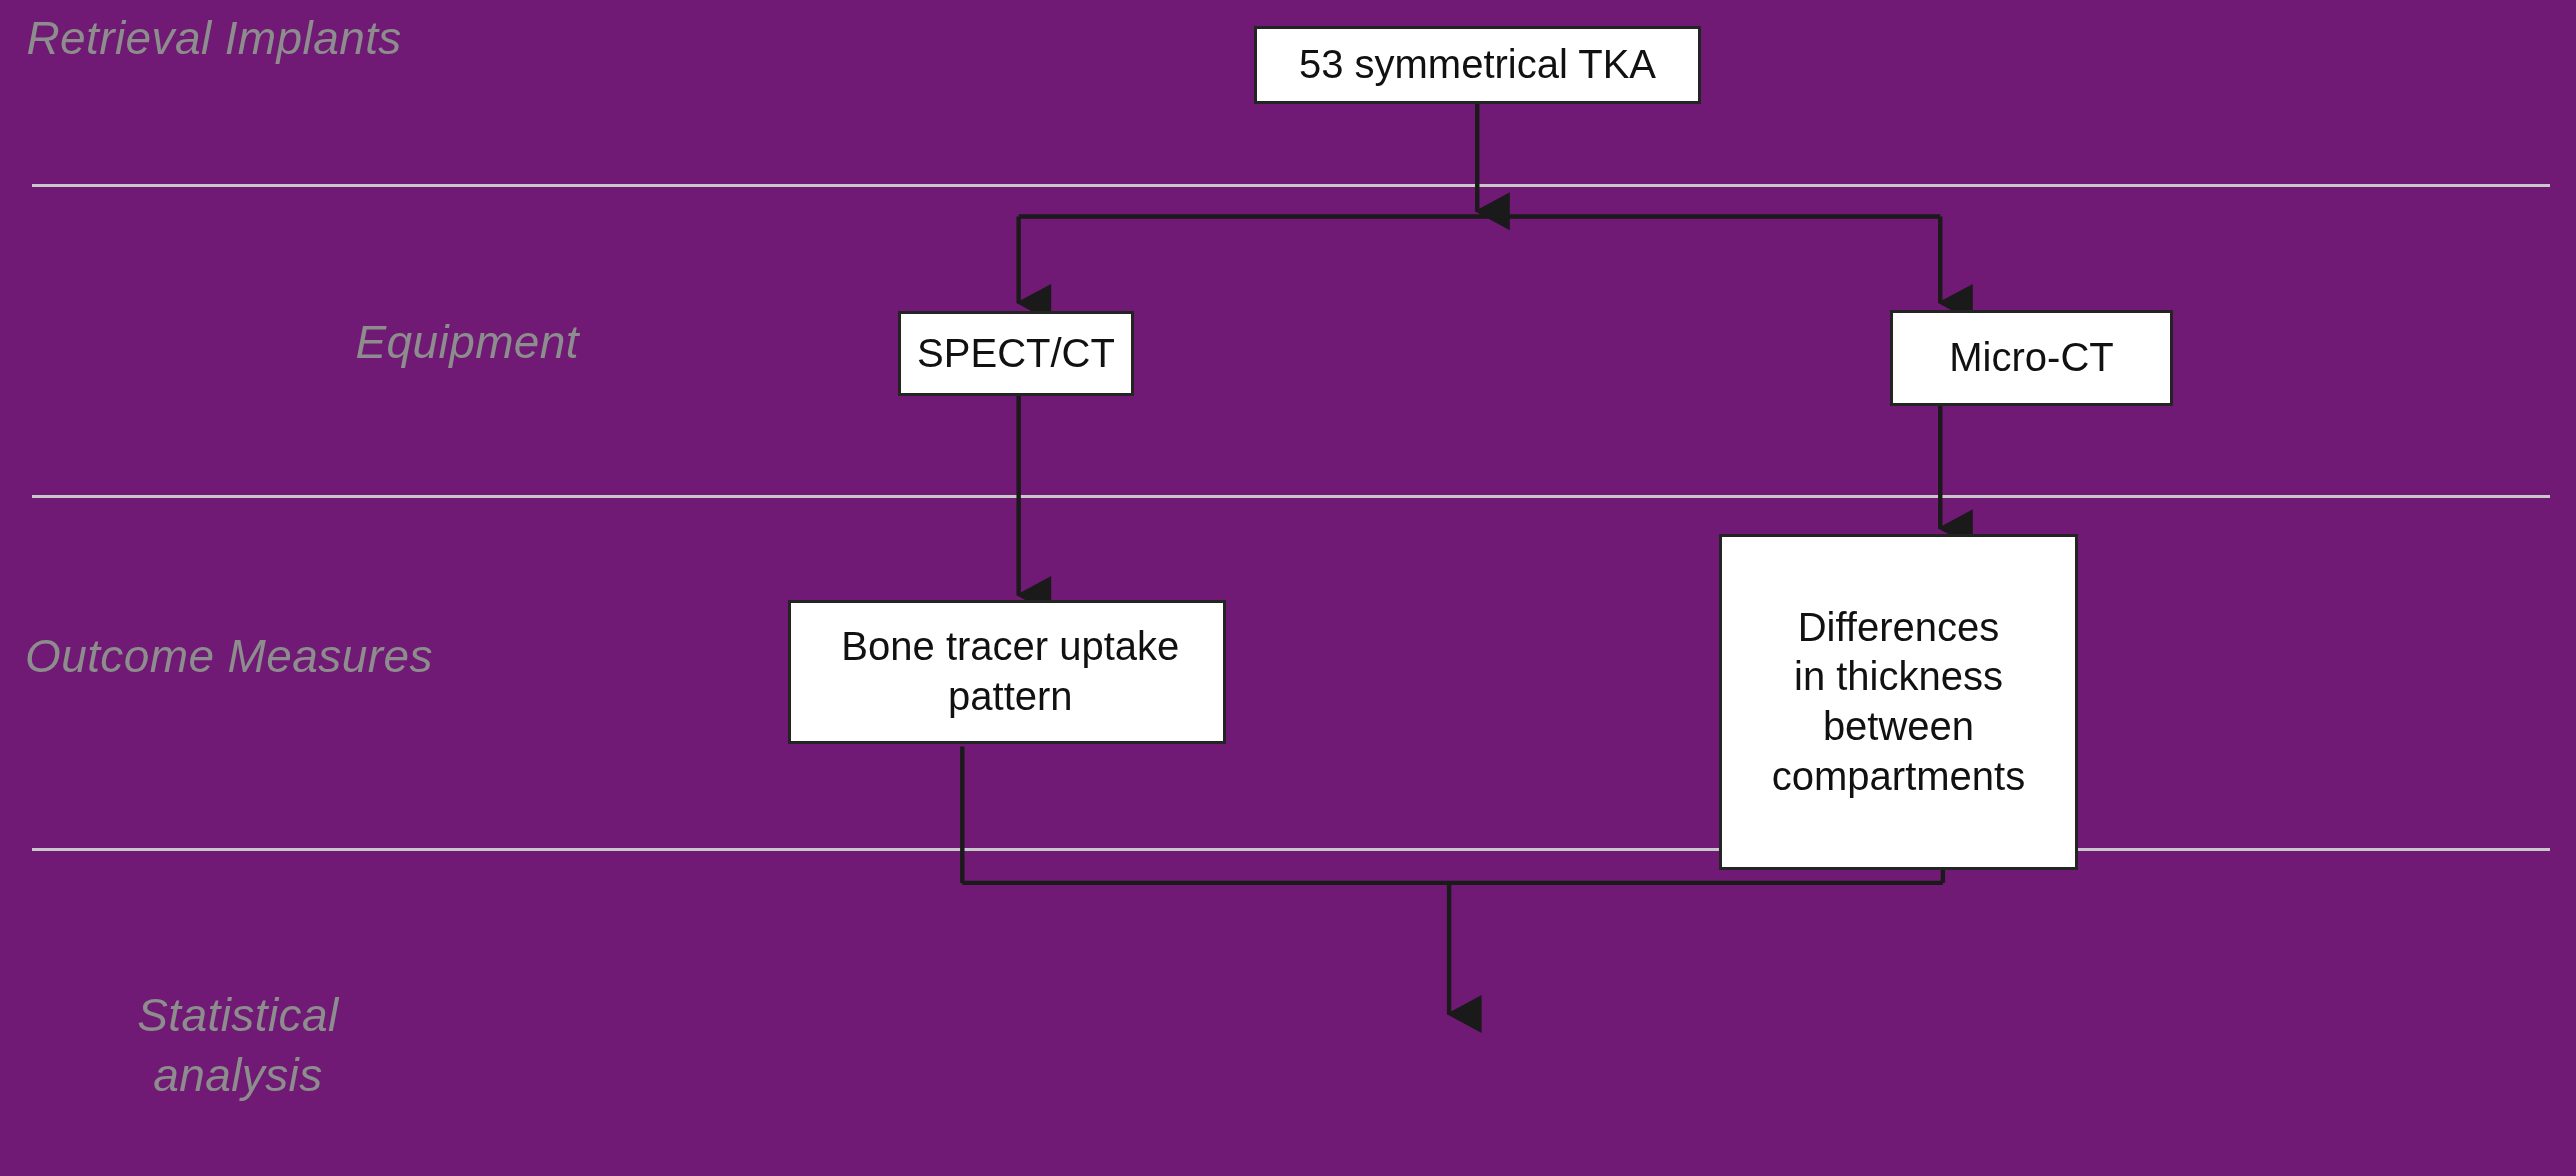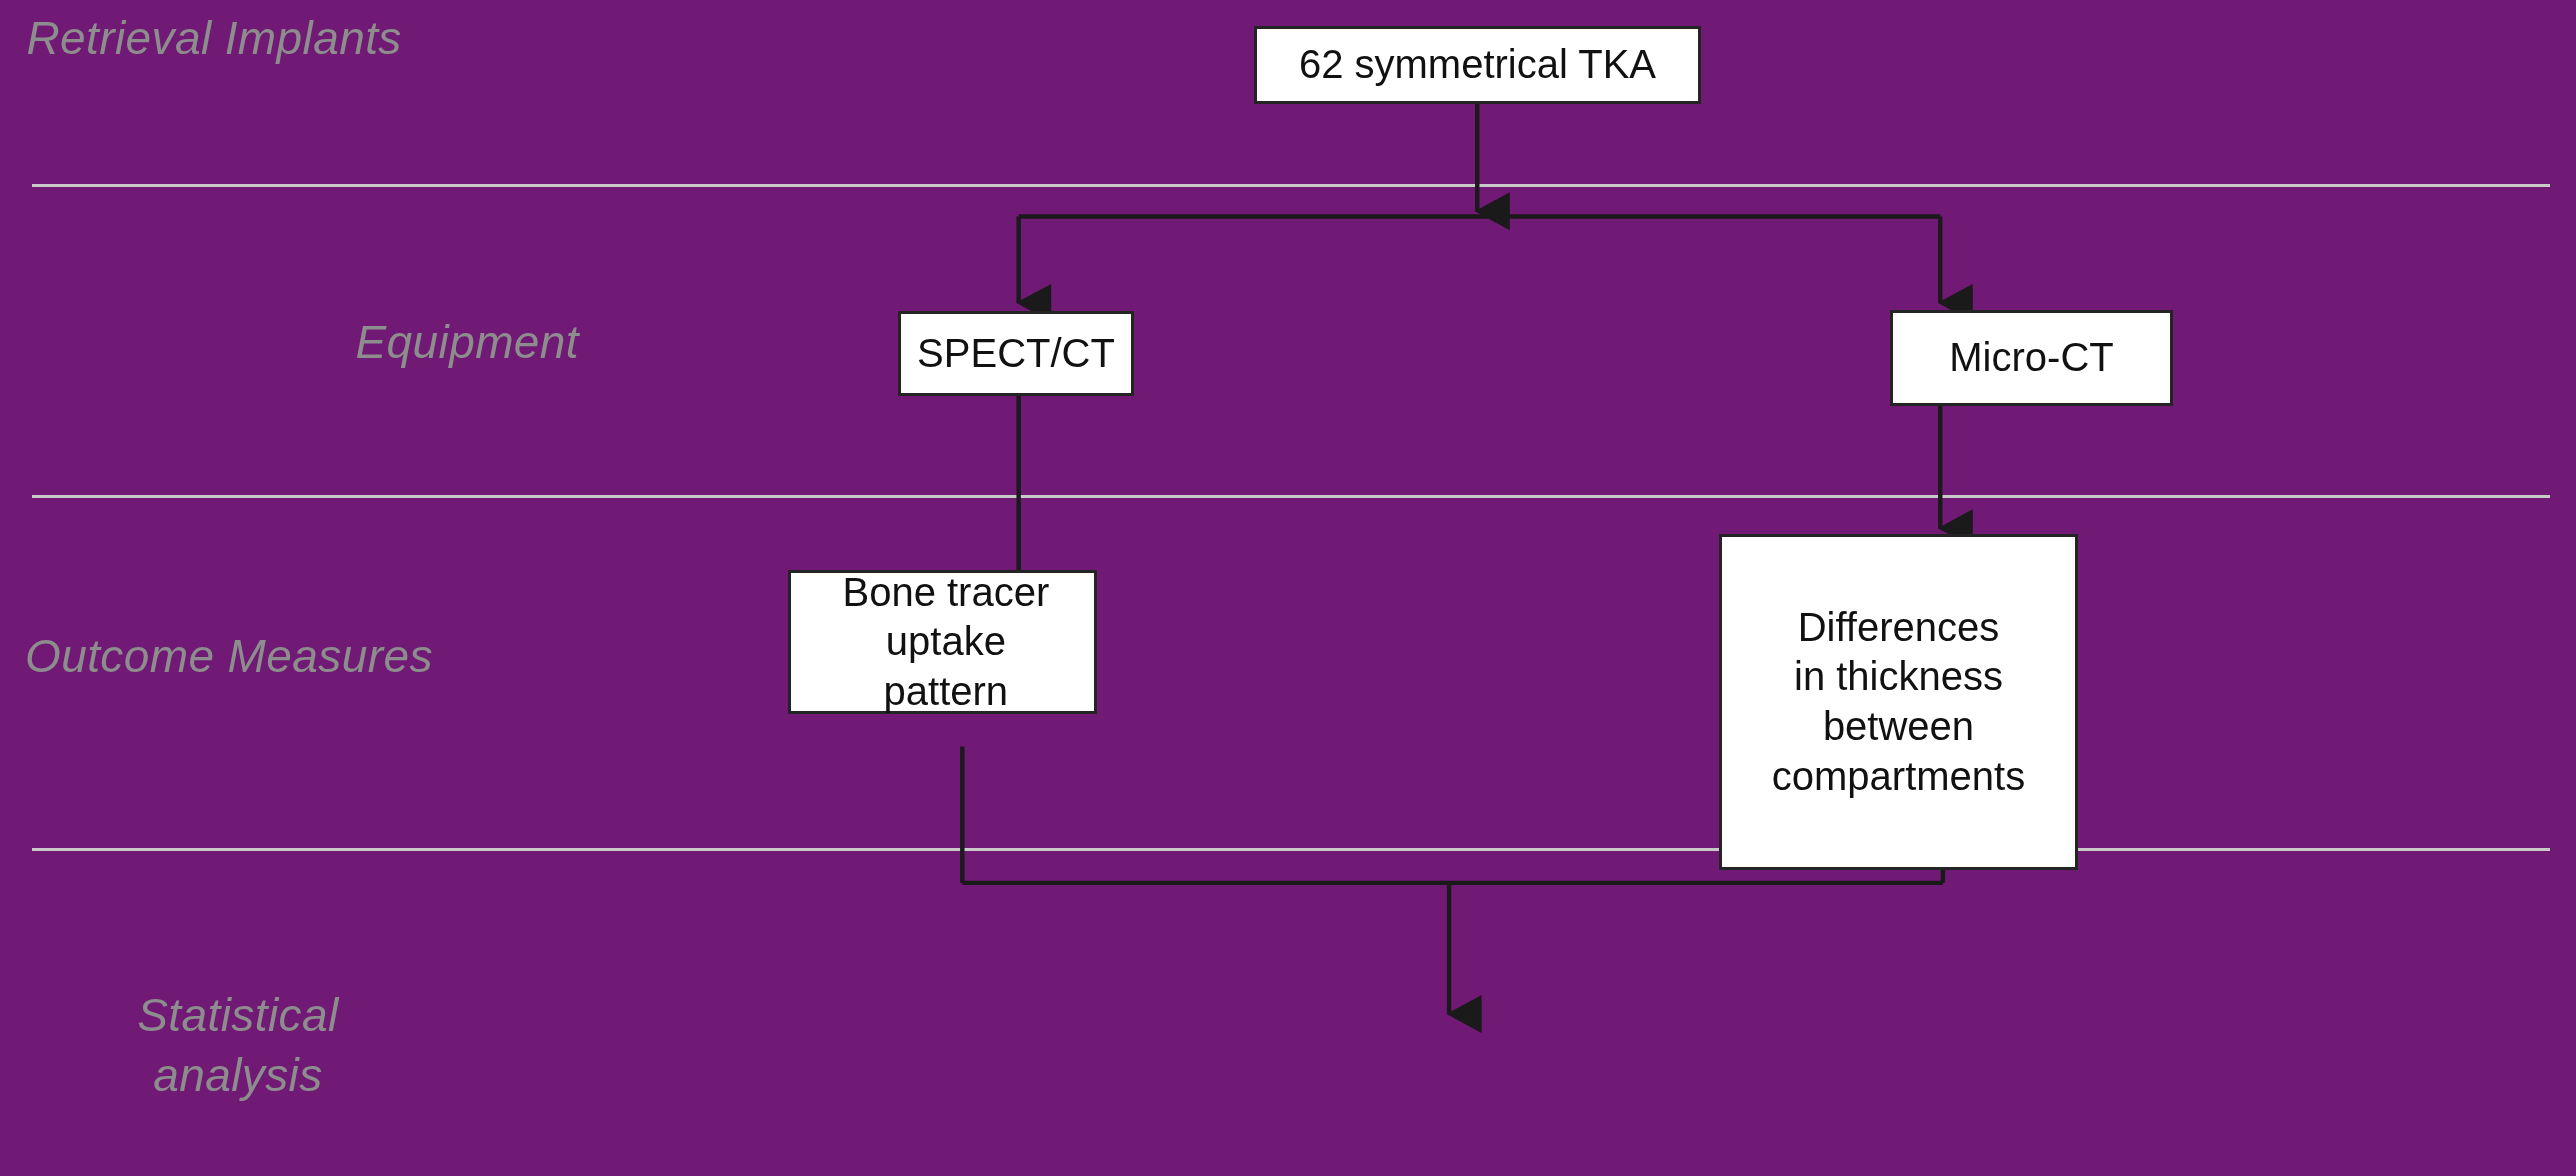--- a/index.html
+++ b/index.html
@@ -101,27 +101,27 @@
 
   <div class="stage-label left-align" style="left:26.4px; top:8.8px; width:546px;">Retrieval Implants</div>
 
   <div class="stage-label left-align" style="left:86px; top:313px; width:493px;text-align:right;">Equipment</div>
 
   <div class="stage-label left-align" style="left:25px; top:627px; width:599px;">Outcome Measures</div>
 
   <div class="stage-label center-align" style="left:26.4px; top:986px; width:423px;">Statistical
 analysis</div>
 
-  <div class="node-box" style="left:1254px; top:25.5px; width:447px; height:78px;">62 symmetrical TKA</div>
+  <div class="node-box" style="left:1254px; top:25.5px; width:447px; height:78px;">53 symmetrical TKA</div>
 
   <div class="node-box" style="left:898px; top:311px; width:236px; height:85px;">SPECT/CT</div>
 
   <div class="node-box" style="left:1890px; top:310px; width:283px; height:96px;">Micro-CT</div>
 
-  <div class="node-box" style="left:788px; top:570px; width:309px; height:144px;padding-left:12px;">Bone tracer uptake
+  <div class="node-box" style="left:788px; top:600px; width:438px; height:144px;padding-left:12px;">Bone tracer uptake
 pattern</div>
 
   <div class="node-box" style="left:1719px; top:534px; width:359px; height:336px;">Differences
 in thickness
 between
 compartments</div>
 
 
 </div>
 

